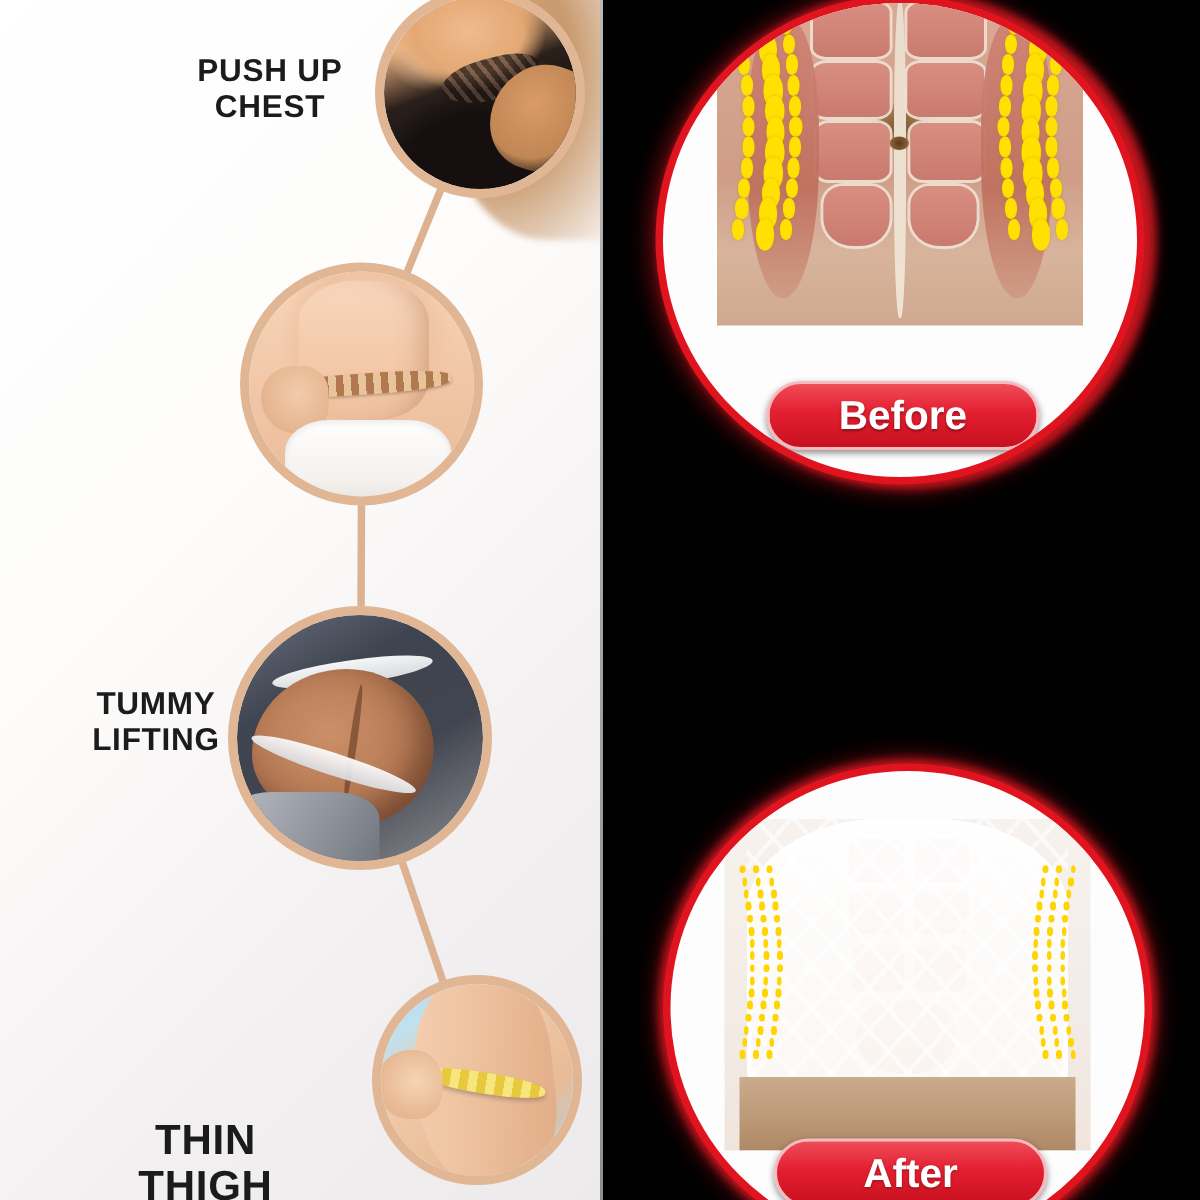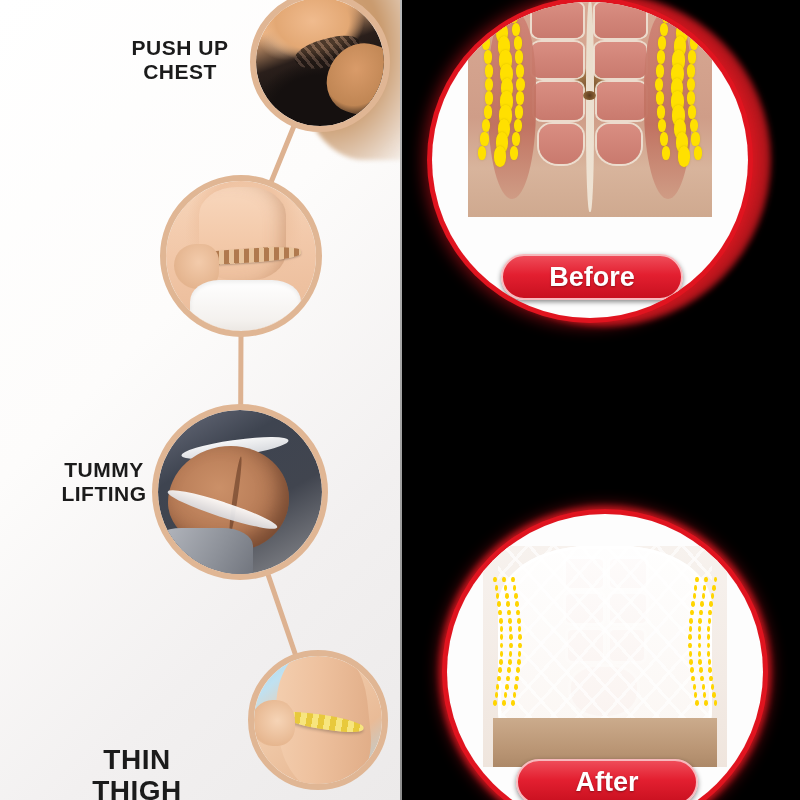--- a/index.html
+++ b/index.html
@@ -325,21 +325,21 @@
       </div>
     </div>
     <div class="label" id="lab-3" style="left: 62px; top: 712px; width: 150px; font-size: 28px; margin-top: 32px;">THIN THIGH</div>
 
     <div class="panel-edge"></div>
   </div>
 
   <div id="right-panel">
 
     <div class="ba-glow" id="glow-0" style="left: 37px; top: -6px; height: 332px; width: 332px;"></div>
-    <div class="ba-circle" id="circ-0" style="left: 30px; top: 2px; height: 316px; width: 316px;">
+    <div class="ba-circle" id="circ-0" style="left: 40px; top: 2px; height: 316px; width: 316px;">
       <div class="ba-img torso-before" id="img-0" style="left: 36.34px; top: -6.32px; width: 243.32px; height: 221.2px;">
         <div class="linea"></div>
         <div class="muscle" style="left:26%;top:3%;width:21%;height:16%"></div>
         <div class="muscle" style="left:52%;top:3%;width:21%;height:16%"></div>
         <div class="muscle" style="left:26%;top:21%;width:21%;height:16%"></div>
         <div class="muscle" style="left:52%;top:21%;width:21%;height:16%"></div>
         <div class="muscle" style="left:27%;top:39%;width:20%;height:17%"></div>
         <div class="muscle" style="left:53%;top:39%;width:20%;height:17%"></div>
         <div class="muscle" style="left:29%;top:58%;width:18%;height:18%;border-radius:30% 30% 45% 45%"></div>
         <div class="muscle" style="left:53%;top:58%;width:18%;height:18%;border-radius:30% 30% 45% 45%"></div>

